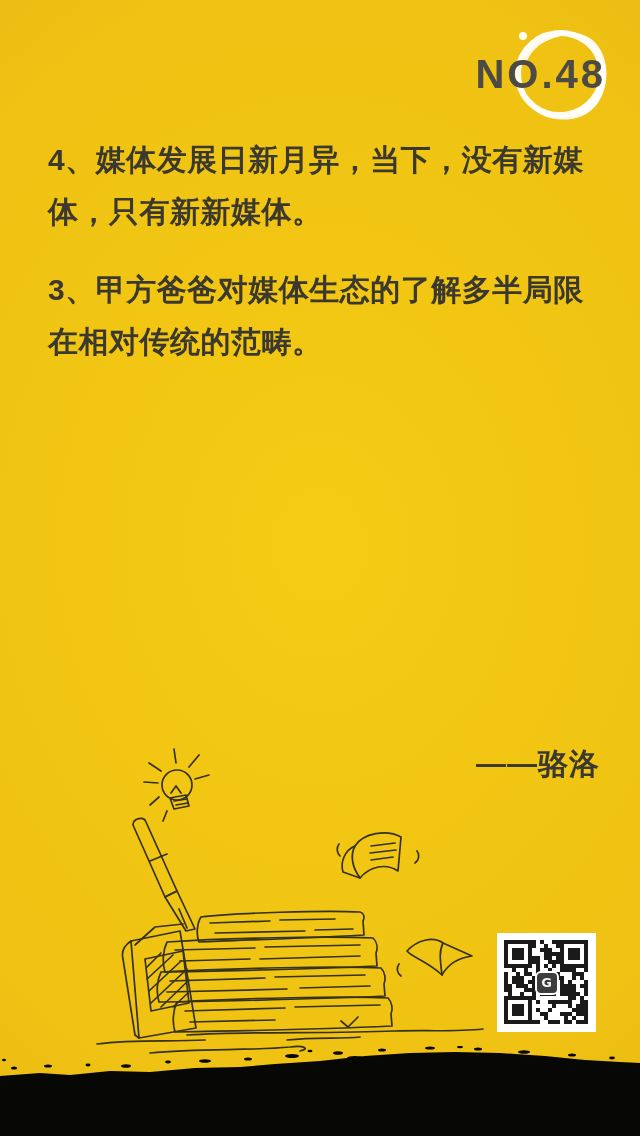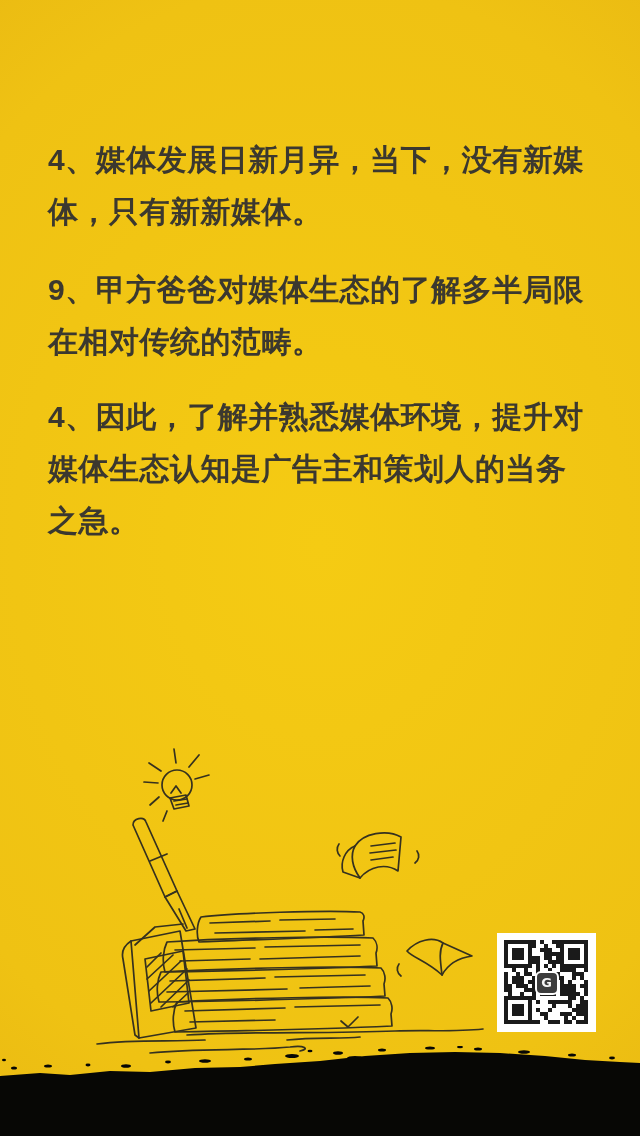--- a/index.html
+++ b/index.html
@@ -56,31 +56,40 @@
   }
 
   
   .brush-band { position:absolute; left:0; bottom:0; width:640px; height:90px; }
 </style>
 </head>
 <body>
 
 <div class="poster">
 
+  <div class="issue-wrap">
+    <svg class="issue-ring" width="110" height="108" viewBox="0 0 110 108">
+      <g fill="none" stroke="#ffffff" stroke-linecap="round">
+        <ellipse cx="54" cy="53" rx="42" ry="41" stroke-width="6" opacity="0.95" transform="rotate(-8 54 53)"></ellipse>
+        <path d="M20,38 C30,16 62,6 82,18 C102,30 104,66 88,84 C72,102 40,100 26,84" stroke-width="3.5" opacity="0.9"></path>
+        <path d="M94,40 C100,58 94,80 78,90" stroke-width="7" opacity="0.85"></path>
+      </g>
+      <circle cx="17" cy="15" r="4" fill="#ffffff" opacity="0.95"></circle>
+    </svg>
+    <div class="issue-label">NO.48</div>
+  </div>
 
   <div class="quotes">
     <p class="quote-line">4、媒体发展日新月异，当下，没有新媒
 体，只有新新媒体。</p>
-    <p class="quote-line">9、甲方爸爸对媒体生态的了解多半局限
+    <p class="quote-line">3、甲方爸爸对媒体生态的了解多半局限
 在相对传统的范畴。</p>
-    <p class="quote-line">4、因此，了解并熟悉媒体环境，提升对
-媒体生态认知是广告主和策划人的当务
-之急。</p>
   </div>
 
+  <div class="signature">——骆洛</div>
 
   <svg class="sketch" width="445" height="320" viewBox="0 0 445 320">
     <g fill="none" stroke="#35311f" stroke-width="1.7" stroke-linecap="round" stroke-linejoin="round">
 
       <g>
         <circle cx="122" cy="40" r="15"></circle>
         <path d="M116,48 l5,-7 l5,7"></path>
         <path d="M115,53 L131,50 L134,61 L119,64 Z"></path>
         <path d="M119,56 l13,-2 M121,60 l12,-2"></path>
         <path d="M121,18 L119,4"></path>

